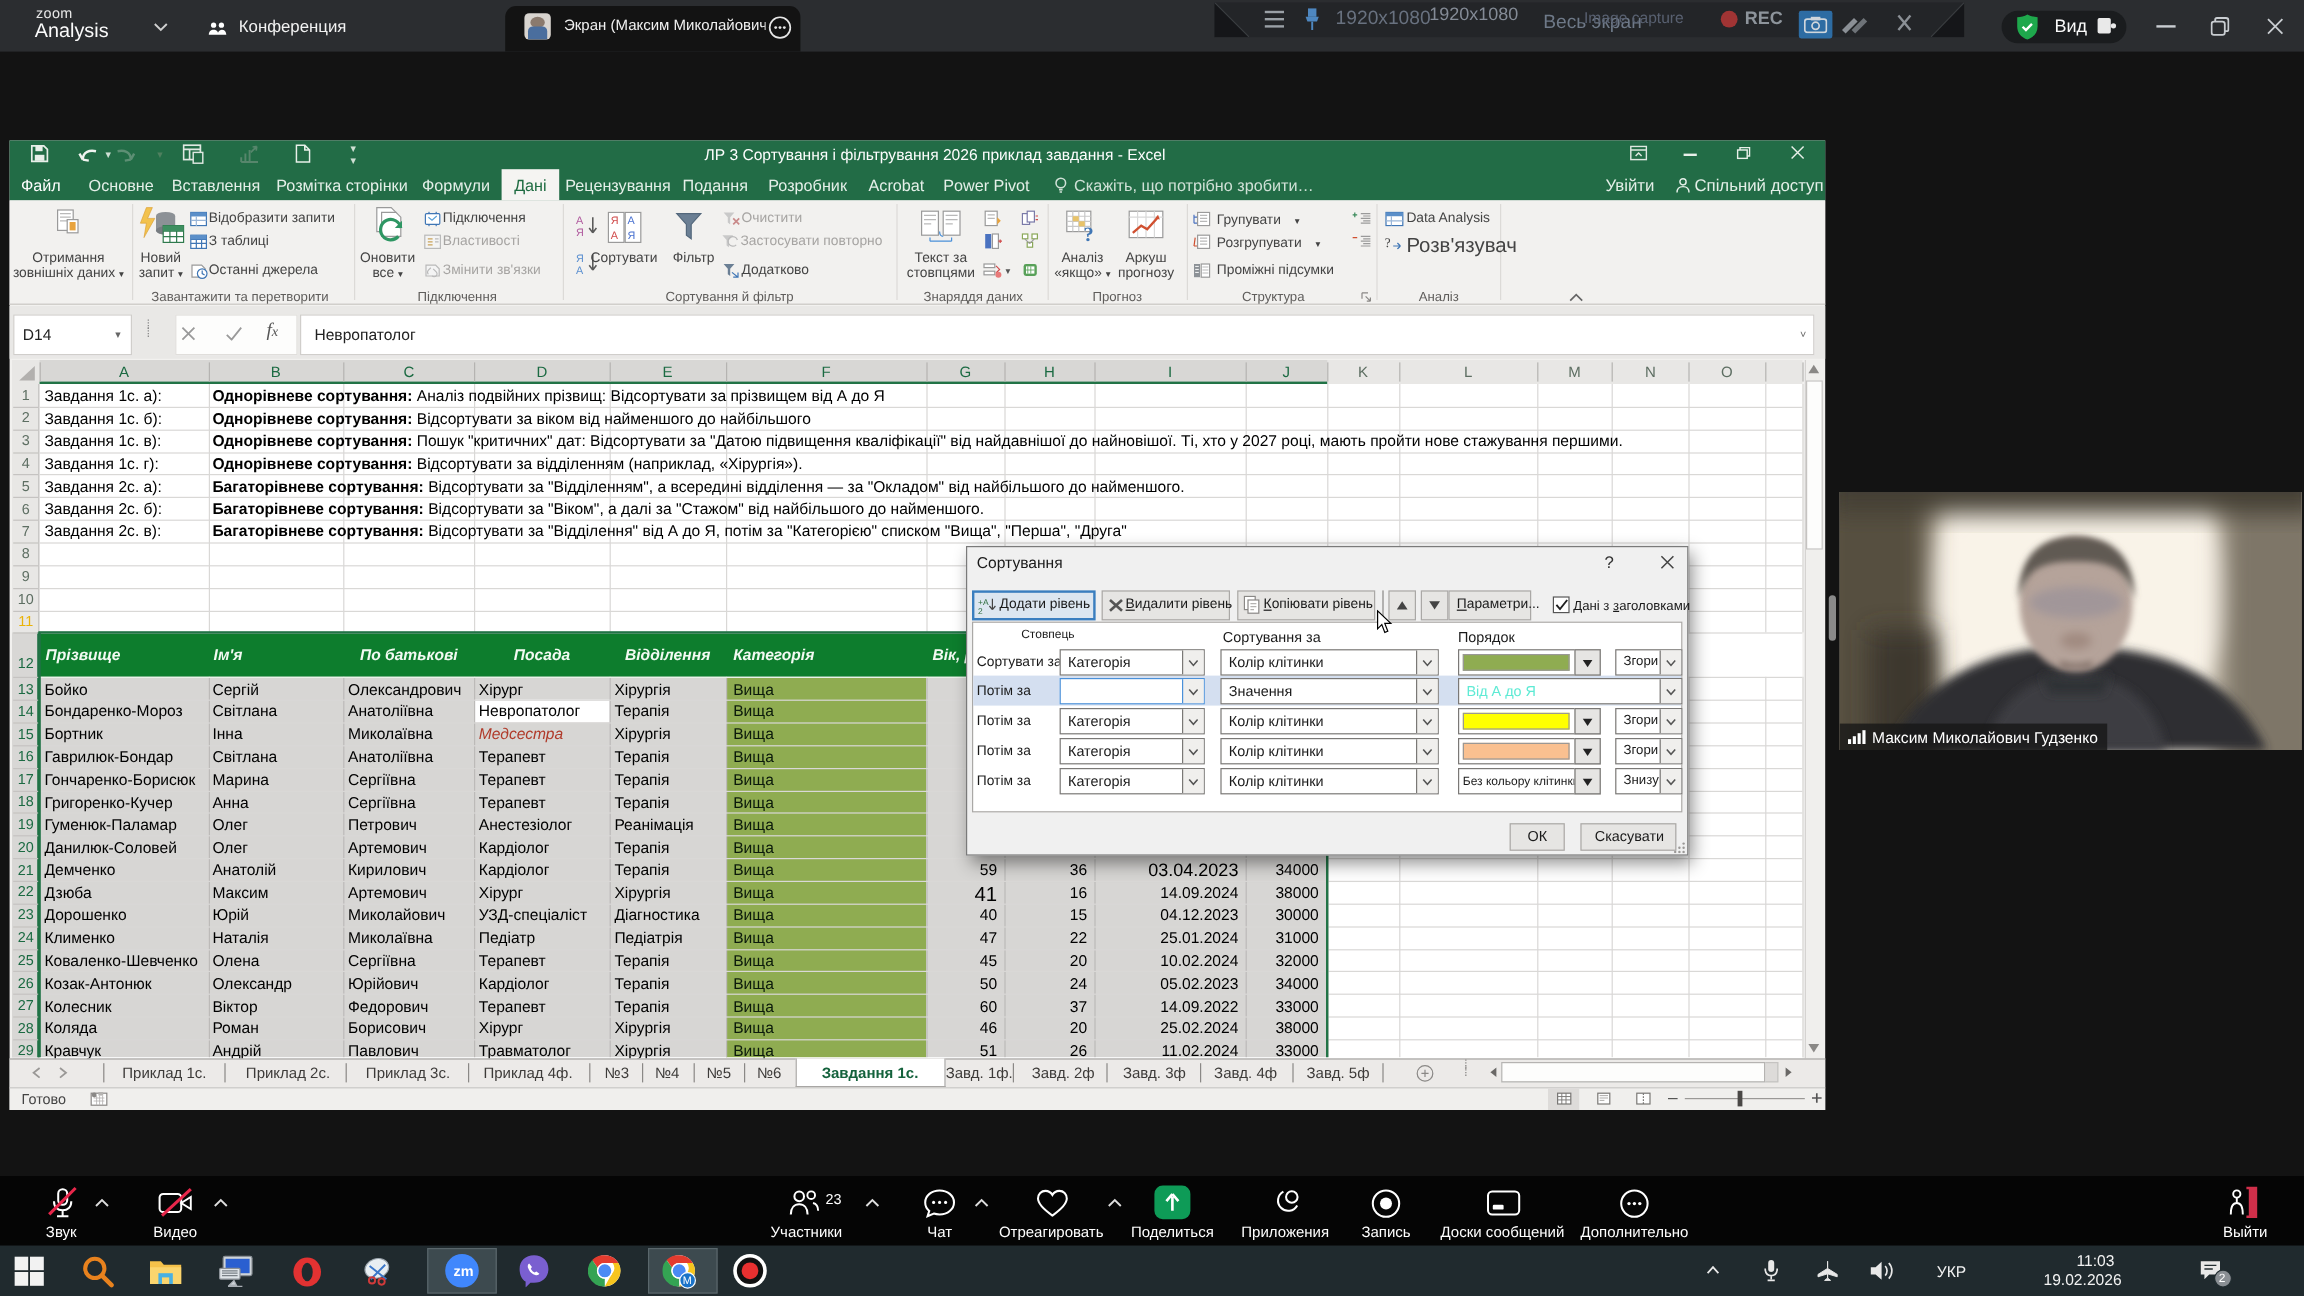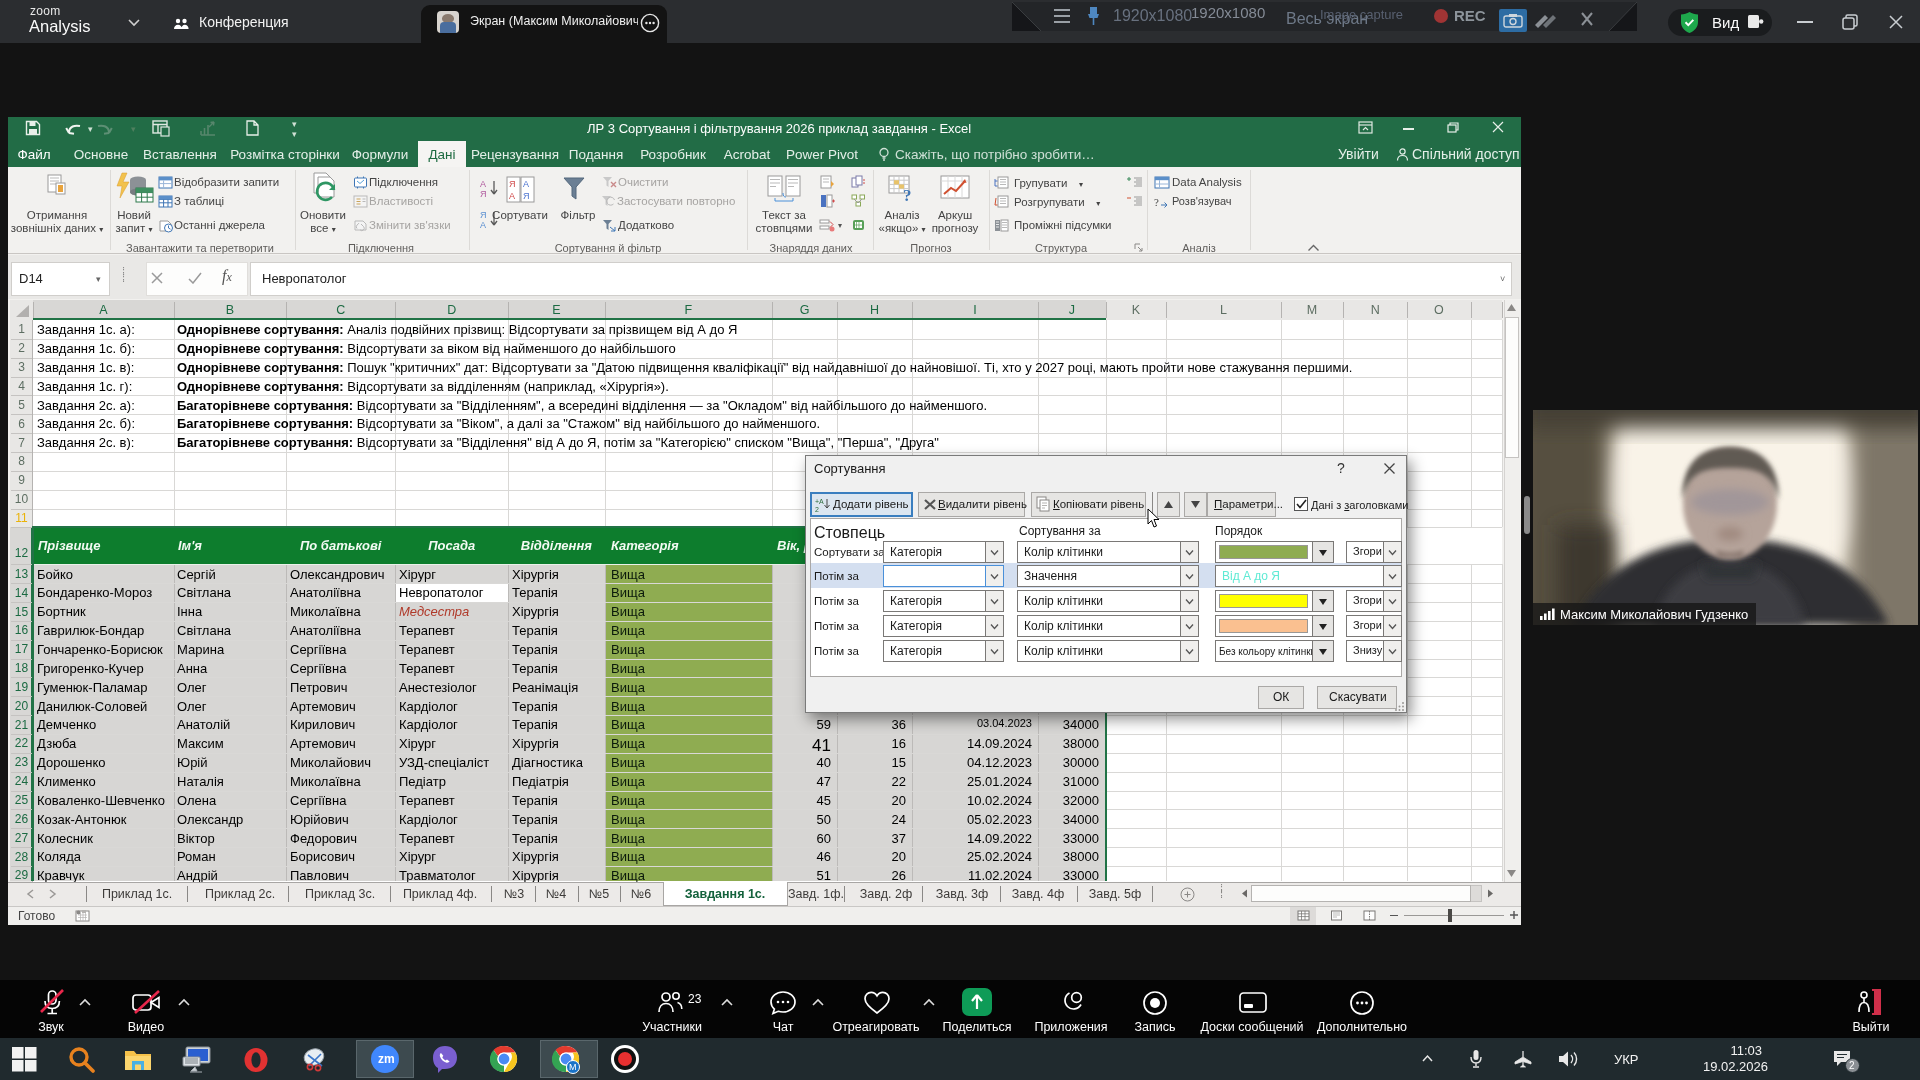--- a/index.html
+++ b/index.html
@@ -381,21 +381,21 @@
 <svg class="a" style="left:1154px;top:176px" width="16" height="13" viewBox="0 0 16 13">
     <rect x="1" y="1" width="14" height="11" fill="#fff" stroke="#3f76b5"></rect>
     <rect x="1" y="1" width="14" height="3.2" fill="#5b8fc9"></rect>
     <path d="M5.5 4.2 v7.8 M1 8 h14" stroke="#9ab6d8"></path>
   </svg>
 <div class="tx" style="left:1172px;top:176px;font-size:11.5px;color:#444">Data Analysis</div>
 <svg class="a" style="left:1154px;top:195px" width="16" height="13" viewBox="0 0 16 13">
     <text x="0" y="11" font-size="11" fill="#444" font-family="Liberation Serif">?</text>
     <path d="M7 10 h6 M13 10 l-2.5-2.5 M13 10 l-2.5 2.5" stroke="#3f76b5" fill="none"></path>
   </svg>
-<div class="tx" style="left:1172px;top:195px;font-size:11px;color:#444">Розв'язувач</div>
+<div class="tx" style="left:1172px;top:195px;font-size:17px;color:#444">Розв'язувач</div>
 <div class="tx" style="left:1199px;top:242px;font-size:11px;color:#5f5d5b;transform:translateX(-50%)">Аналіз</div>
 <svg class="a" style="left:1307px;top:244px" width="13" height="8" viewBox="0 0 13 8">
     <path d="M1.5 6.5 l5-5 5 5" stroke="#666" stroke-width="1.4" fill="none"></path>
   </svg>
 
 <div class="a" style="left:8px;top:255px;width:1513px;height:44px;background:#e9e8e6"></div>
 <div class="a" style="left:11px;top:262px;width:99px;height:34px;background:#fff;border:1px solid #d0cecb"></div>
 <div class="tx" style="left:19px;top:271px;font-size:13px;color:#222">D14</div>
 <div class="tx" style="left:96px;top:274px;font-size:9px;color:#666">▾</div>
 <div class="tx" style="left:122px;top:268px;font-size:11px;color:#8a8a8a;letter-spacing:0;line-height:7px">⁞<br>⁞</div>
@@ -647,21 +647,21 @@
 <div class="tx" style="left:512px;top:698.5px;font-size:13px;color:#000">Терапія</div>
 <div class="tx" style="left:611px;top:698.5px;font-size:13px;color:#0b1a0b">Вища</div>
 <div class="tx" style="left:37px;top:717.4px;font-size:13px;color:#000">Демченко</div>
 <div class="tx" style="left:177px;top:717.4px;font-size:13px;color:#000">Анатолій</div>
 <div class="tx" style="left:290px;top:717.4px;font-size:13px;color:#000">Кирилович</div>
 <div class="tx" style="left:399px;top:717.4px;font-size:13px;color:#000">Кардіолог</div>
 <div class="tx" style="left:512px;top:717.4px;font-size:13px;color:#000">Терапія</div>
 <div class="tx" style="left:611px;top:717.4px;font-size:13px;color:#0b1a0b">Вища</div>
 <div class="tx" style="left:831px;top:717.4px;font-size:13px;color:#000;transform:translateX(-100%)">59</div>
 <div class="tx" style="left:906px;top:717.4px;font-size:13px;color:#000;transform:translateX(-100%)">36</div>
-<div class="tx" style="left:1032px;top:717.4px;font-size:11px;color:#000;transform:translateX(-100%)">03.04.2023</div>
+<div class="tx" style="left:1032px;top:717.4px;font-size:15px;color:#000;transform:translateX(-100%)">03.04.2023</div>
 <div class="tx" style="left:1099px;top:717.4px;font-size:13px;color:#000;transform:translateX(-100%)">34000</div>
 <div class="tx" style="left:37px;top:736.2px;font-size:13px;color:#000">Дзюба</div>
 <div class="tx" style="left:177px;top:736.2px;font-size:13px;color:#000">Максим</div>
 <div class="tx" style="left:290px;top:736.2px;font-size:13px;color:#000">Артемович</div>
 <div class="tx" style="left:399px;top:736.2px;font-size:13px;color:#000">Хірург</div>
 <div class="tx" style="left:512px;top:736.2px;font-size:13px;color:#000">Хірургія</div>
 <div class="tx" style="left:611px;top:736.2px;font-size:13px;color:#0b1a0b">Вища</div>
 <div class="tx" style="left:831px;top:736.2px;font-size:17px;color:#000;transform:translateX(-100%)">41</div>
 <div class="tx" style="left:906px;top:736.2px;font-size:13px;color:#000;transform:translateX(-100%)">16</div>
 <div class="tx" style="left:1032px;top:736.2px;font-size:13px;color:#000;transform:translateX(-100%)">14.09.2024</div>
@@ -854,21 +854,21 @@
     <path d="M5.5 8 L10 1 H1 Z" fill="#444"></path>
   </svg>
 <div class="a" style="left:1207px;top:492px;width:69px;height:25px;background:#e6e5e3;border:1px solid #aaa8a6;"></div>
 <div class="tx" style="left:1214px;top:498px;font-size:11.5px;color:#1a1a1a"><u>П</u>араметри...</div>
 <div class="a" style="left:1294px;top:497px;width:14px;height:14px;background:#fff;border:1px solid #555"></div>
 <svg class="a" style="left:1296px;top:499px" width="11" height="10" viewBox="0 0 11 10">
     <path d="M1 5 l3 3.5 L10 1" stroke="#222" stroke-width="1.6" fill="none"></path>
   </svg>
 <div class="tx" style="left:1311px;top:499px;font-size:11px;color:#1a1a1a">Дані з <u>з</u>аголовками</div>
 <div class="a" style="left:810px;top:518px;width:592px;height:159px;background:#fff;border:1px solid #aaa8a6"></div>
-<div class="tx" style="left:814px;top:524px;font-size:16px;color:#1a1a1a">Стовпець</div>
+<div class="tx" style="left:851px;top:524px;font-size:10px;color:#1a1a1a">Стовпець</div>
 <div class="tx" style="left:1019px;top:524px;font-size:12px;color:#1a1a1a">Сортування за</div>
 <div class="tx" style="left:1215px;top:524px;font-size:12px;color:#1a1a1a">Порядок</div>
 <div class="a" style="left:811px;top:563px;width:590px;height:25px;background:#d4dff0"></div>
 <div class="tx" style="left:814px;top:546px;font-size:11.5px;color:#1a1a1a">Сортувати за</div>
 <div class="tx" style="left:814px;top:570px;font-size:11.5px;color:#1a1a1a">Потім за</div>
 <div class="tx" style="left:814px;top:595px;font-size:11.5px;color:#1a1a1a">Потім за</div>
 <div class="tx" style="left:814px;top:620px;font-size:11.5px;color:#1a1a1a">Потім за</div>
 <div class="tx" style="left:814px;top:645px;font-size:11.5px;color:#1a1a1a">Потім за</div>
 <div class="a" style="left:883px;top:541px;width:121px;height:22px;background:#fff;border:1px solid #7a7876"></div>
 <div class="tx" style="left:890px;top:545px;font-size:12px;color:#1a1a1a">Категорія</div>

